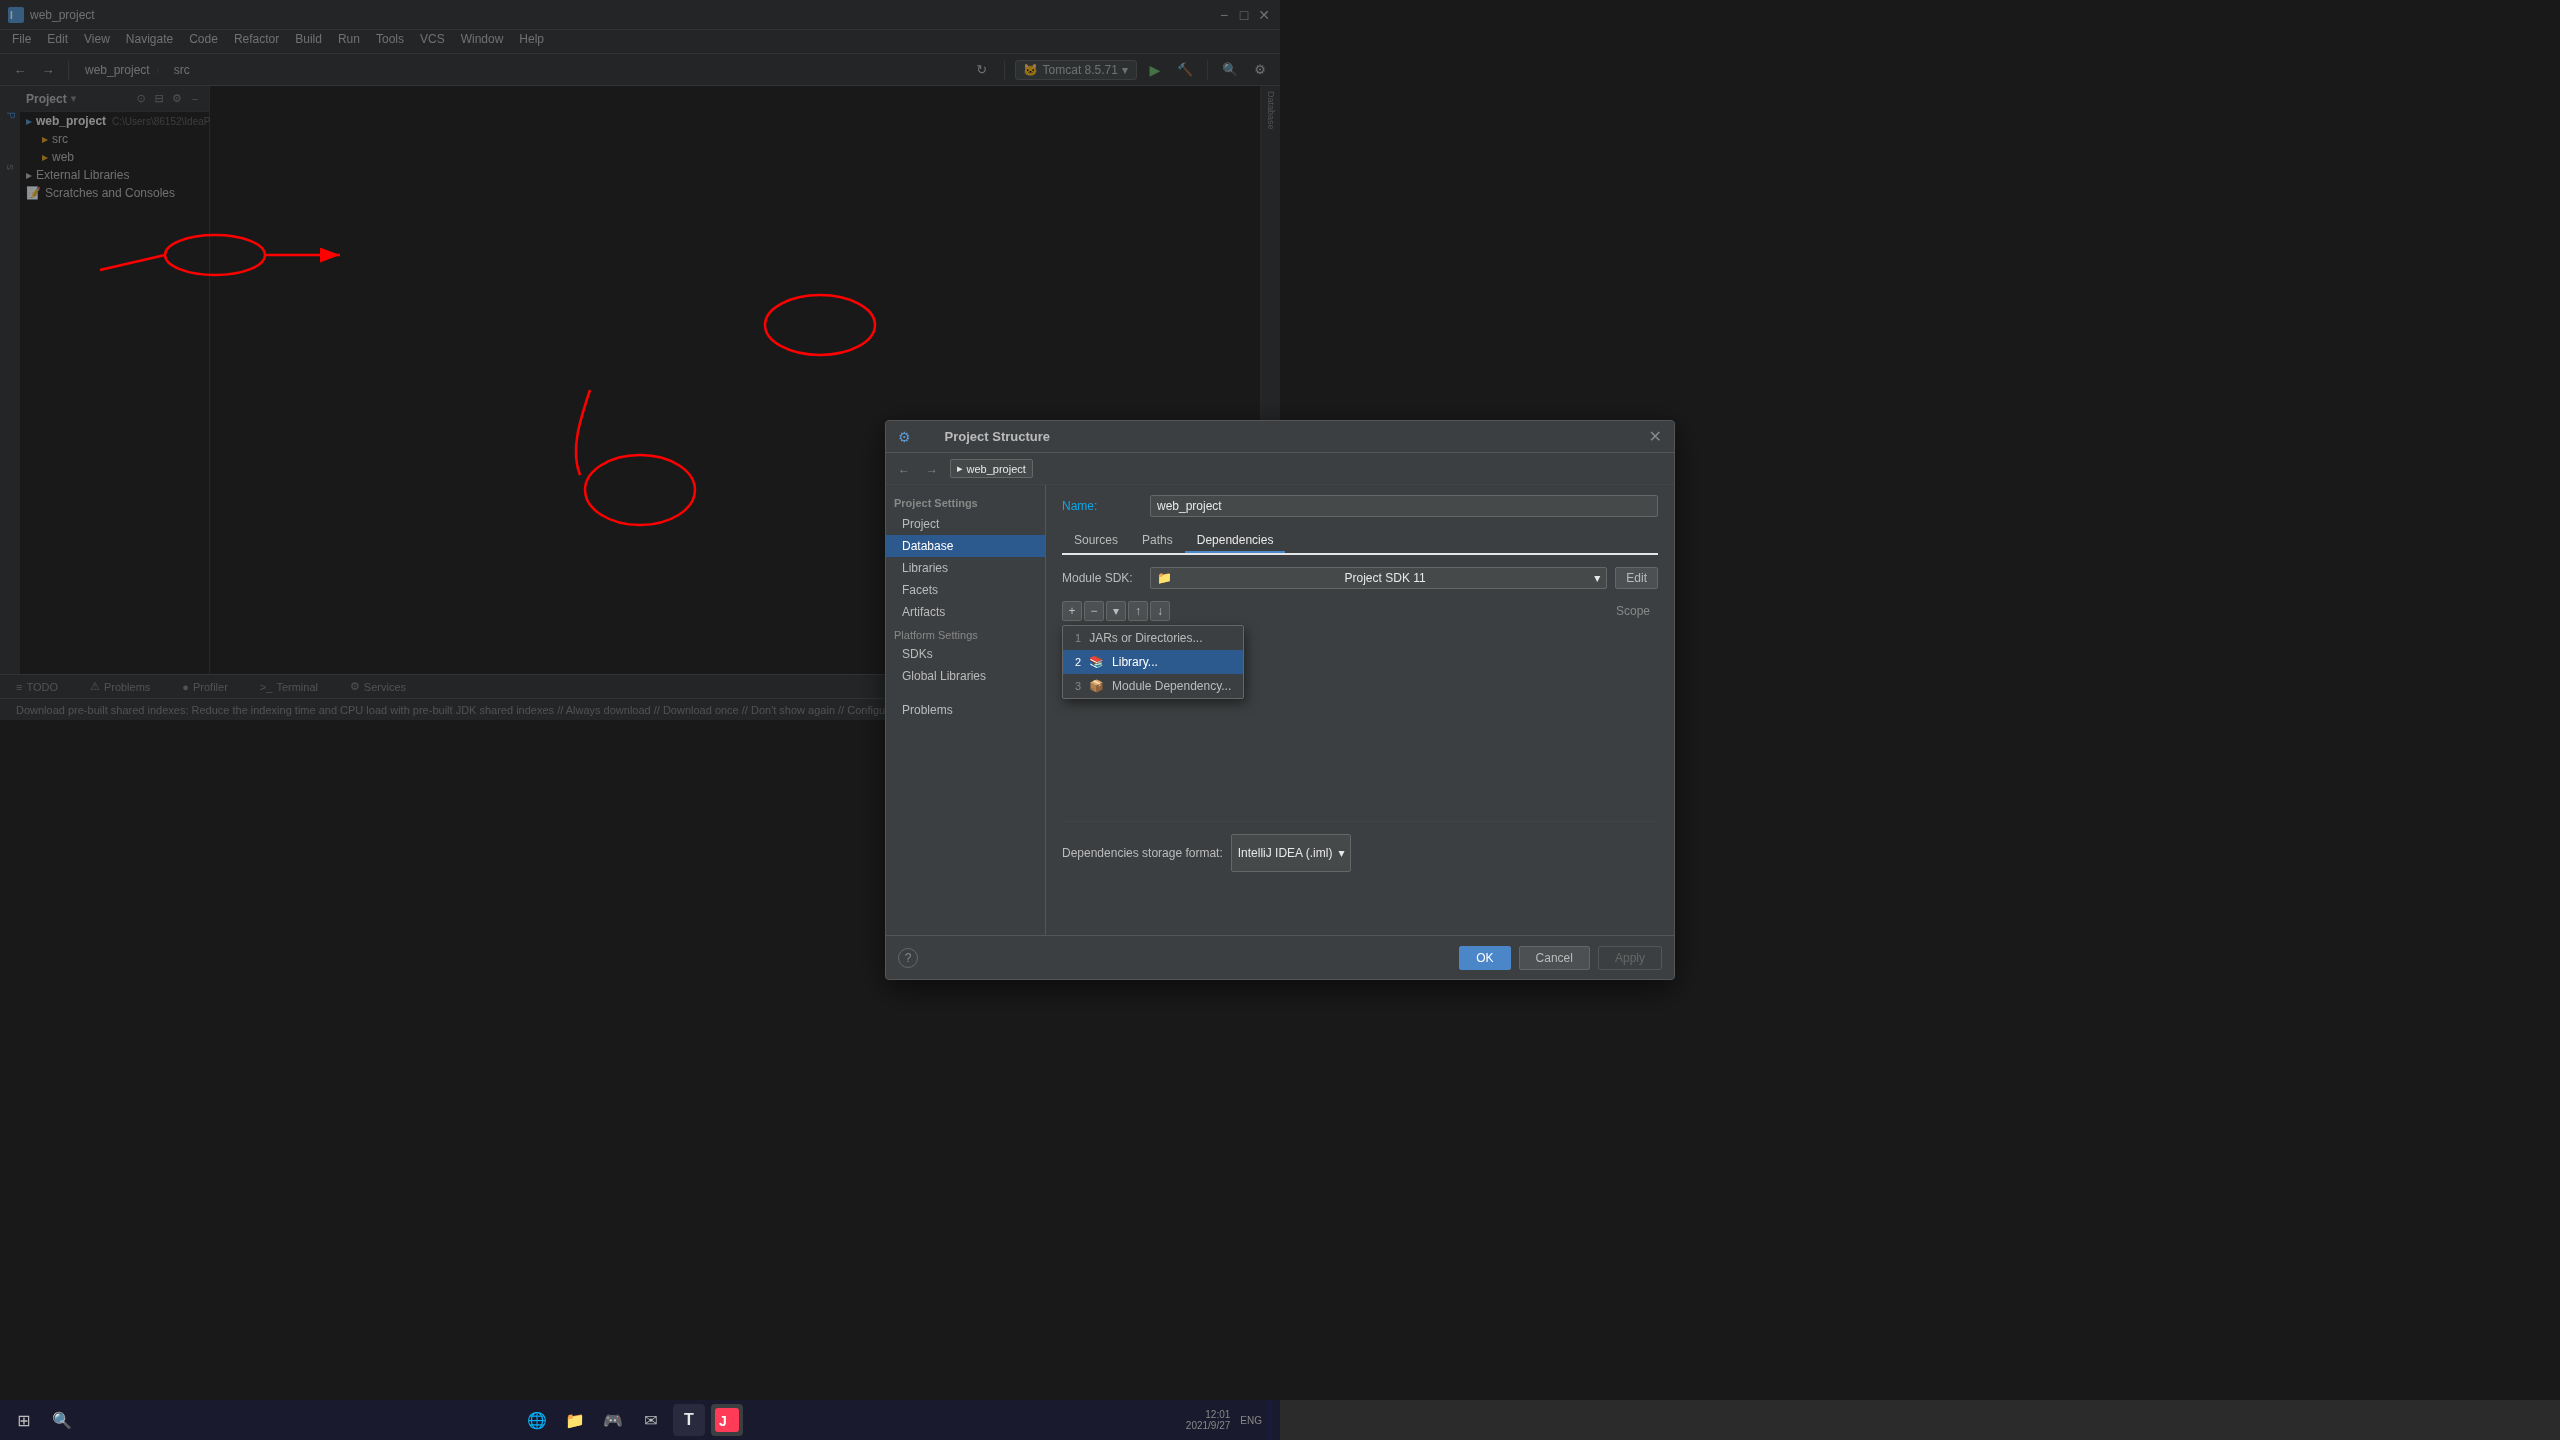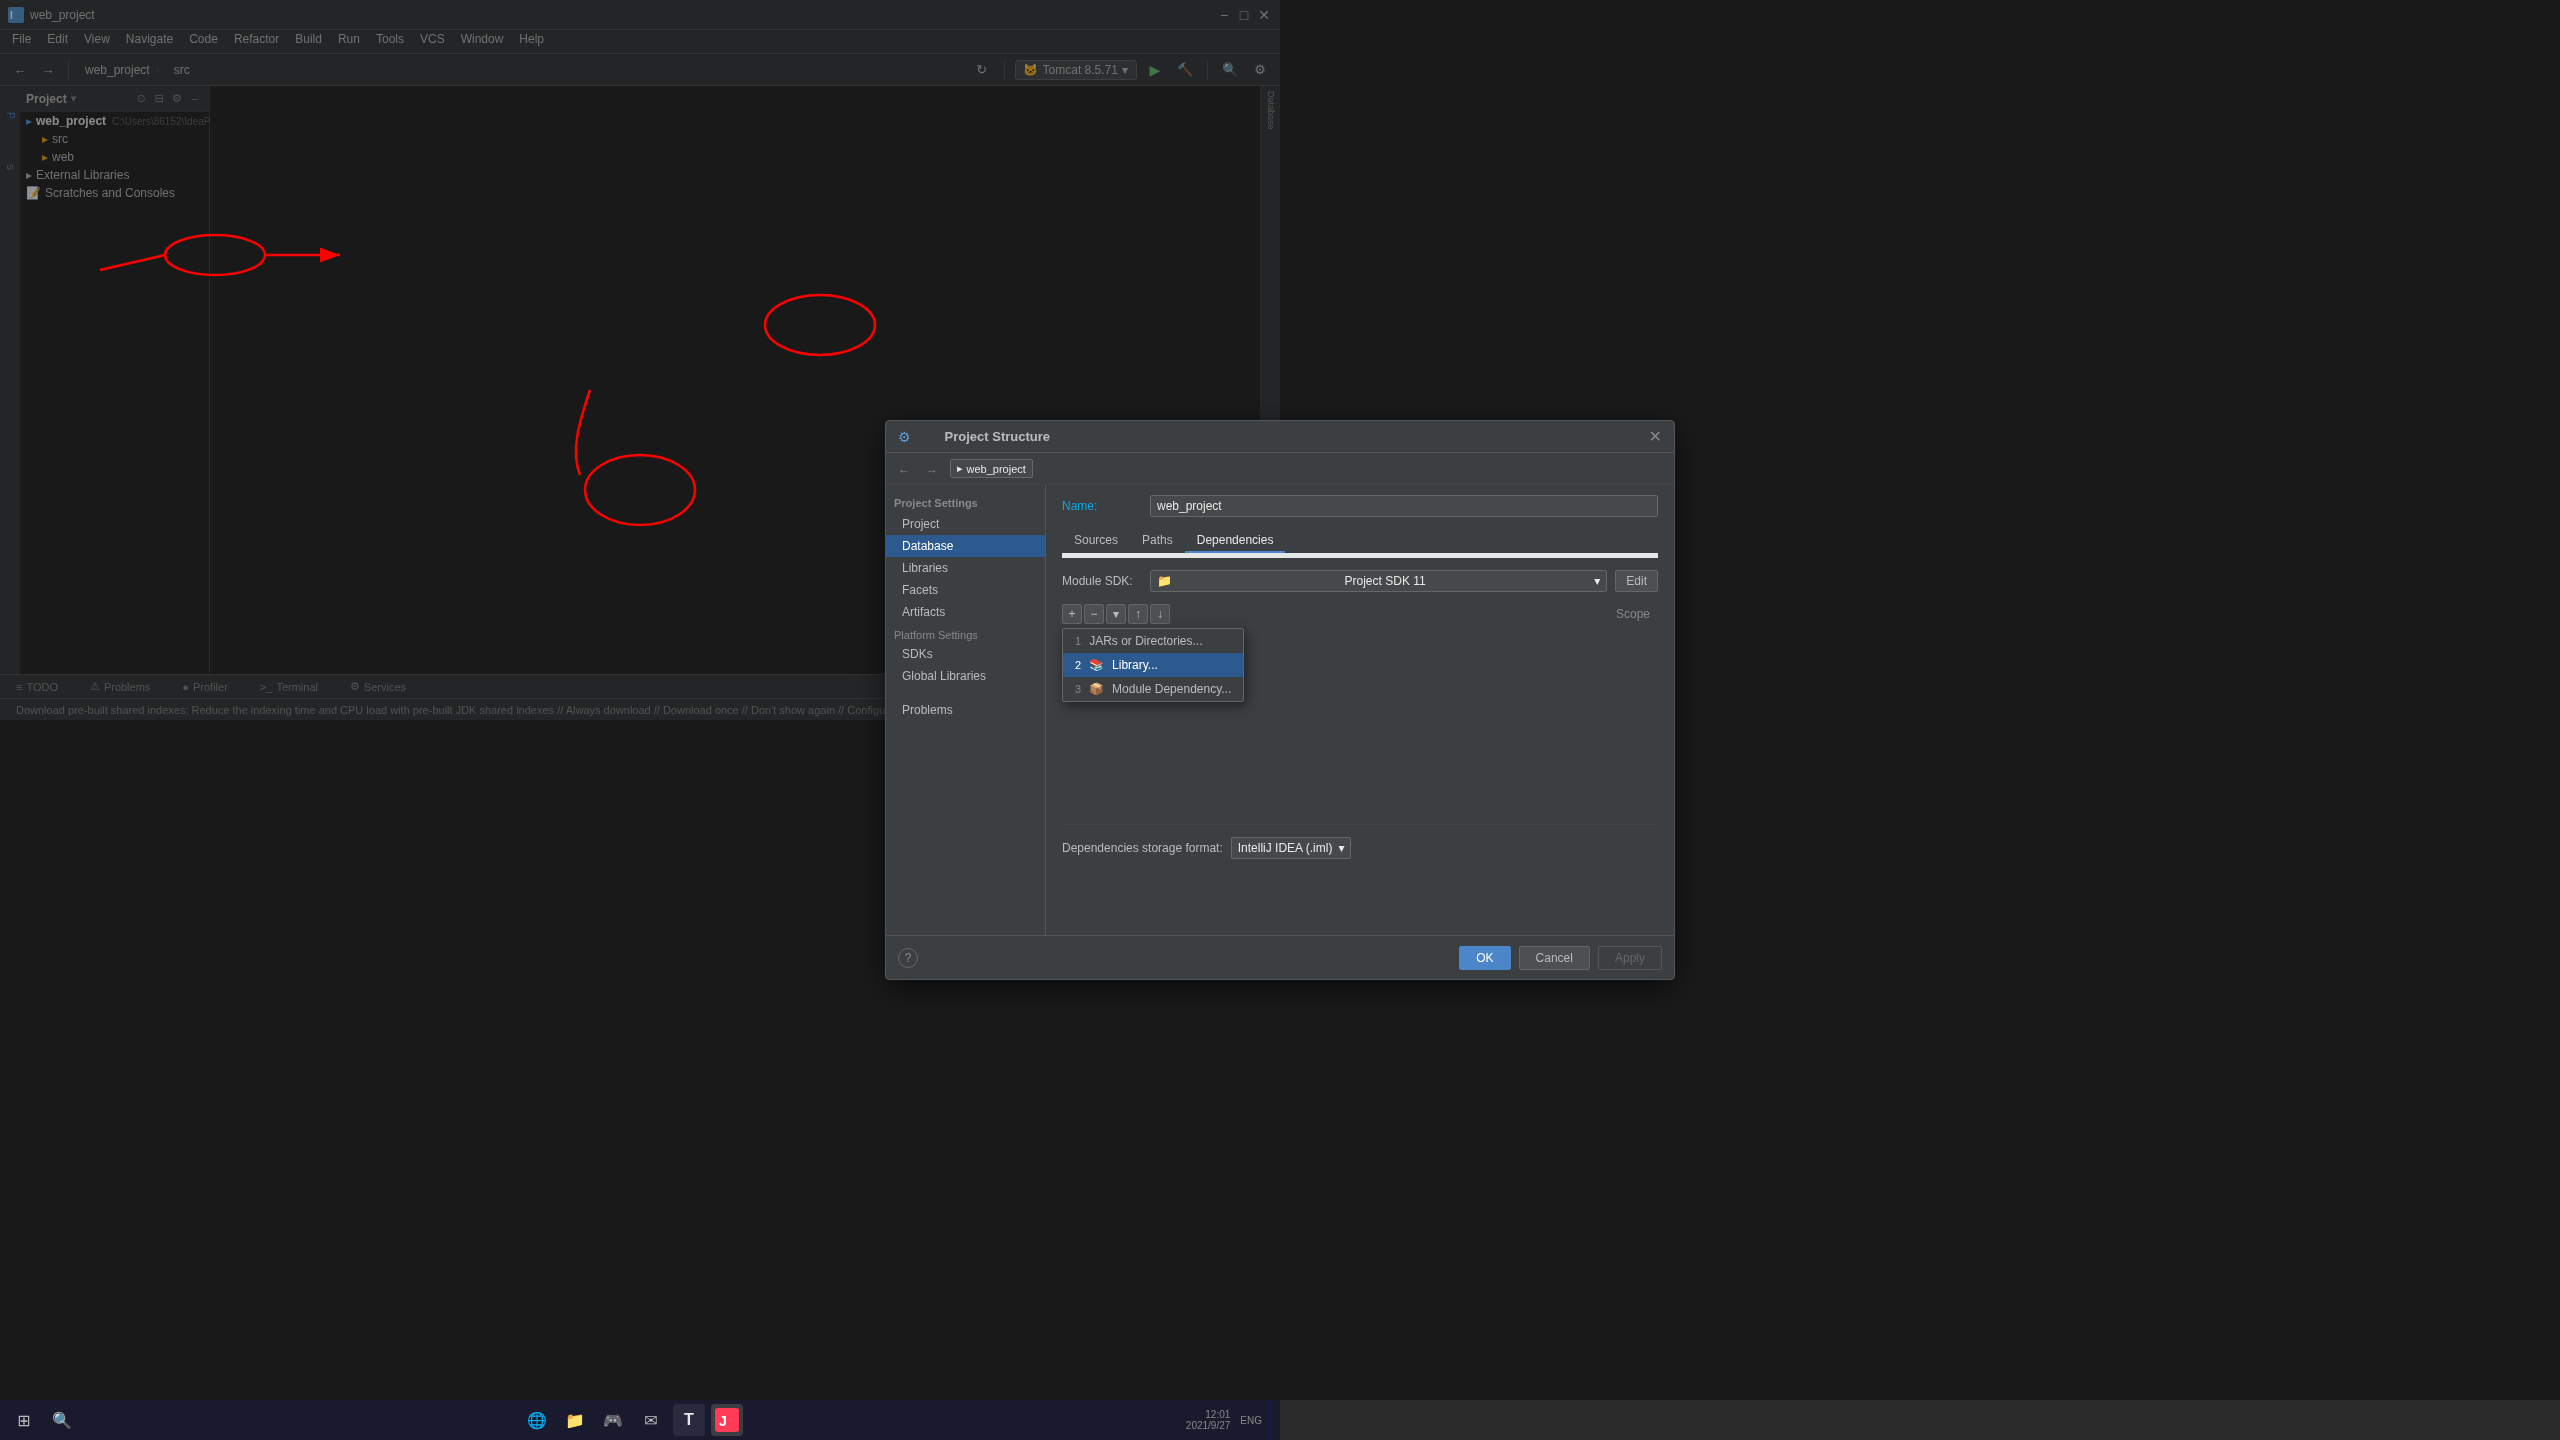--- a/index.html
+++ b/index.html
@@ -297,21 +297,21 @@
       border: 1px solid #666;
       border-radius: 2px;
       padding: 3px 6px;
       color: #e8e8e8;
       font-size: 12px;
       outline: none;
     }
 
     .tabs-row {
       display: flex;
-      border-bottom: 5px solid #e5e5e5;
+      border-bottom: 2px solid #e5e5e5;
       margin-bottom: 12px;
     }
     .tab-btn {
       padding: 4px 12px;
       cursor: pointer;
       color: #bbbbbb;
       font-size: 12px;
       border-bottom: 2px solid transparent;
     }
     .tab-btn.active { color: #e8e8e8; border-bottom: 2px solid #4a86c8; }
@@ -365,21 +365,21 @@
       gap: 8px;
       margin-top: 12px;
       padding-top: 12px;
       border-top: 1px solid #444;
     }
     .storage-label { color: #bbbbbb; font-size: 12px; }
     .storage-select {
       background: #45494a;
       border: 1px solid #666;
       border-radius: 2px;
-      padding: 3px 6px;
+      padding: 11px 6px;
       color: #e8e8e8;
       font-size: 12px;
       display: flex; align-items: center; gap: 6px;
       cursor: pointer;
     }
 
     
     .dropdown-menu {
       position: absolute;
       background: #3c3f41;

